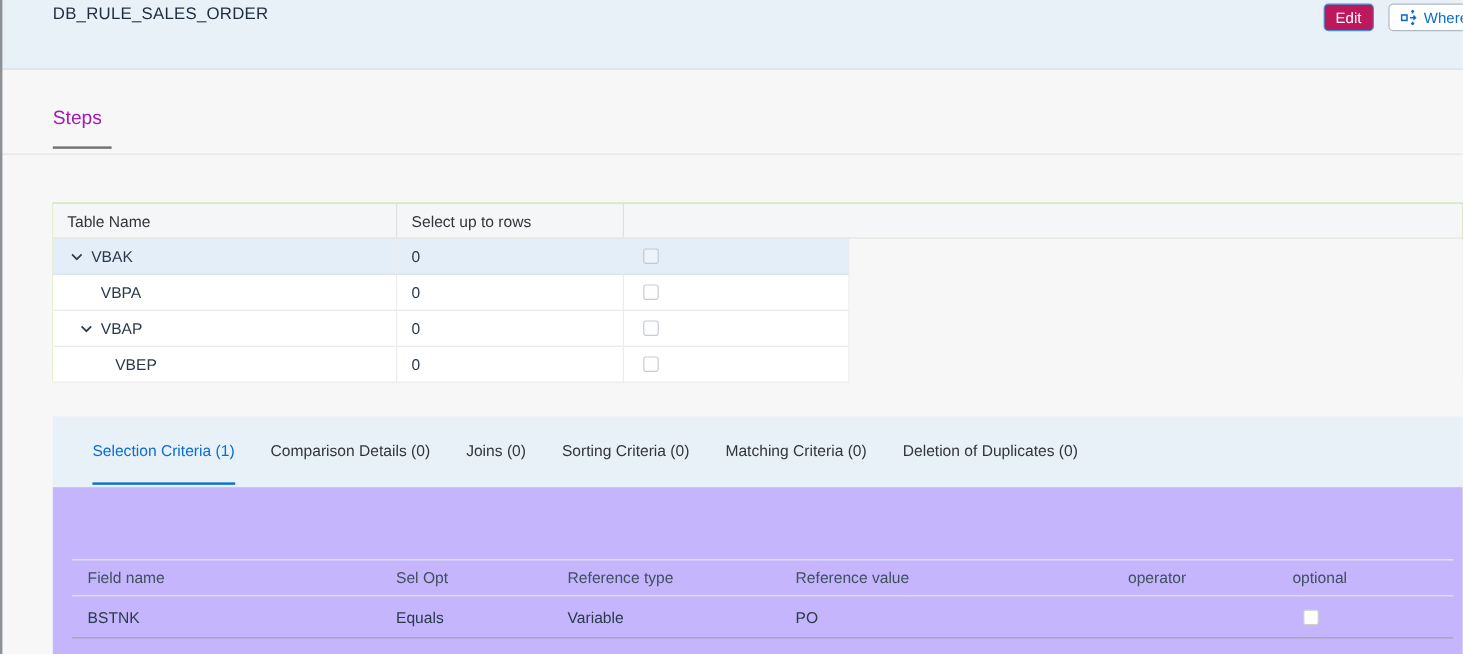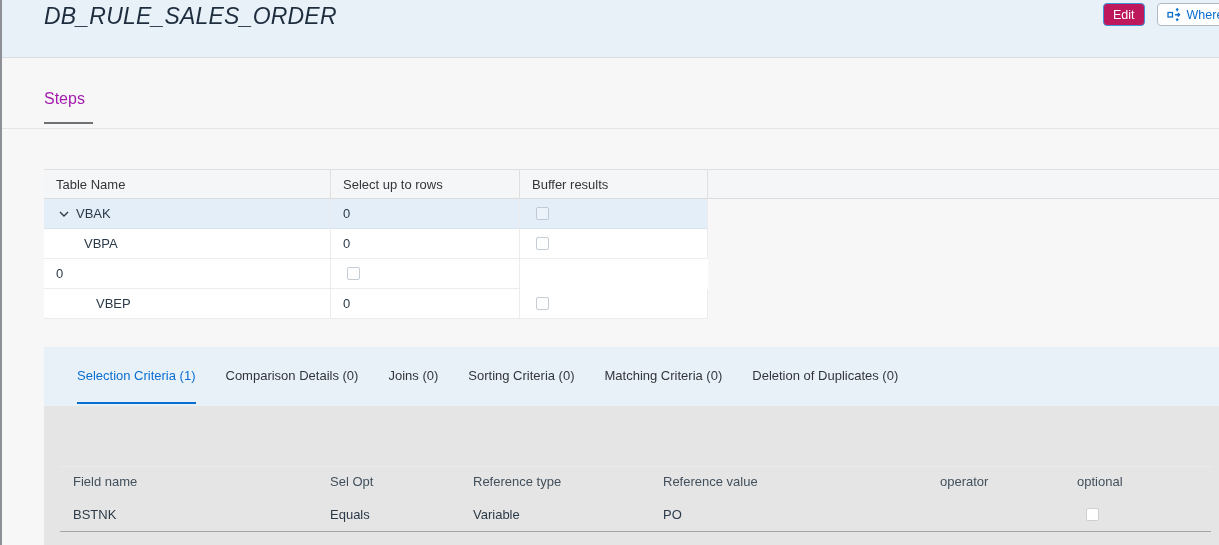--- a/index.html
+++ b/index.html
@@ -15,21 +15,21 @@
     position:absolute; left:0; top:0; bottom:0; width:2px;
     background:#8d9196; z-index:50;
   }
   
   .page-header {
     position:absolute; left:0; top:0; right:0; height:58px;
     background:#e9f1f8; border-bottom:1px solid #d9dee3;
   }
   .page-title {
     position:absolute; left:44px; top:3px;
-    font-size:23px; color:#1d2d3e; letter-spacing:.2px;font-style:italic;
+    font-size:14px; color:#1d2d3e; letter-spacing:.2px;
   }
   .page-subtitle {
     position:absolute; left:44px; top:31px;
     font-size:12.5px; color:#55667a;
   }
   .header-actions {
     position:absolute; left:1103px; top:3px; height:23px;
     display:flex; gap:12px; align-items:stretch; white-space:nowrap;
   }
   .btn {
@@ -108,21 +108,21 @@
     position:relative; font-size:13px; color:#32363a; cursor:pointer;
     padding-bottom:23px;
   }
   .tab.active { color:#0a6ed1; }
   .tab.active::after {
     content:""; position:absolute; left:0; right:0; bottom:2px; height:2px;
     background:#0a6ed1;
   }
   .tab-content {
     position:absolute; left:44px; right:0; top:406px; bottom:0;
-    background:#e5e5e5;
+    background:#c4b5fd;
   }
   
   .t2 {
     position:absolute; left:16px; right:8px; top:60px;
     font-size:13px; border-top:1px solid #ebebeb;
   }
   .t2-grid {
     display:grid; grid-template-columns:257px 143px 190px 277px 137px 1fr;
   }
   .t2-head { height:30px; border-bottom:1px solid #e5e5e5; }
@@ -165,21 +165,20 @@
 </div>
 
 <div class="steps-heading">Steps</div>
 <div class="steps-underline"></div>
 <div class="anchorbar-divider"></div>
 
 <div class="t1">
   <div class="t1-header">
     <div class="hcell">Table Name</div>
     <div class="hcell">Select up to rows</div>
-    <div class="hcell">Buffer results</div>
     <div class="hcell hfiller"></div>
   </div>
   <div class="t1-body">
     <div class="t1-filler"></div>
 
     <div class="t1-row sel">
       <div class="cell namecell lvl0">
         <span class="toggle">
           <svg width="10" height="6" viewBox="0 0 10 6" fill="none" stroke="#2b3a49" stroke-width="1.4">
               <path d="M1 1 L5 5 L9 1"></path>
@@ -197,20 +196,28 @@
       <div class="cell namecell lvl1-leaf">
         <span>VBPA</span>
       </div>
       <div class="cell valcell">0</div>
       <div class="cell cbcell">
           <span class="cb"></span>
         </div>
     </div>
 
     <div class="t1-row">
+      <div class="cell namecell lvl1">
+        <span class="toggle">
+          <svg width="10" height="6" viewBox="0 0 10 6" fill="none" stroke="#2b3a49" stroke-width="1.4">
+              <path d="M1 1 L5 5 L9 1"></path>
+            </svg>
+        </span>
+        <span>VBAP</span>
+      </div>
       <div class="cell valcell">0</div>
       <div class="cell cbcell">
           <span class="cb"></span>
         </div>
     </div>
 
     <div class="t1-row">
       <div class="cell namecell lvl2-leaf">
         <span>VBEP</span>
       </div>

